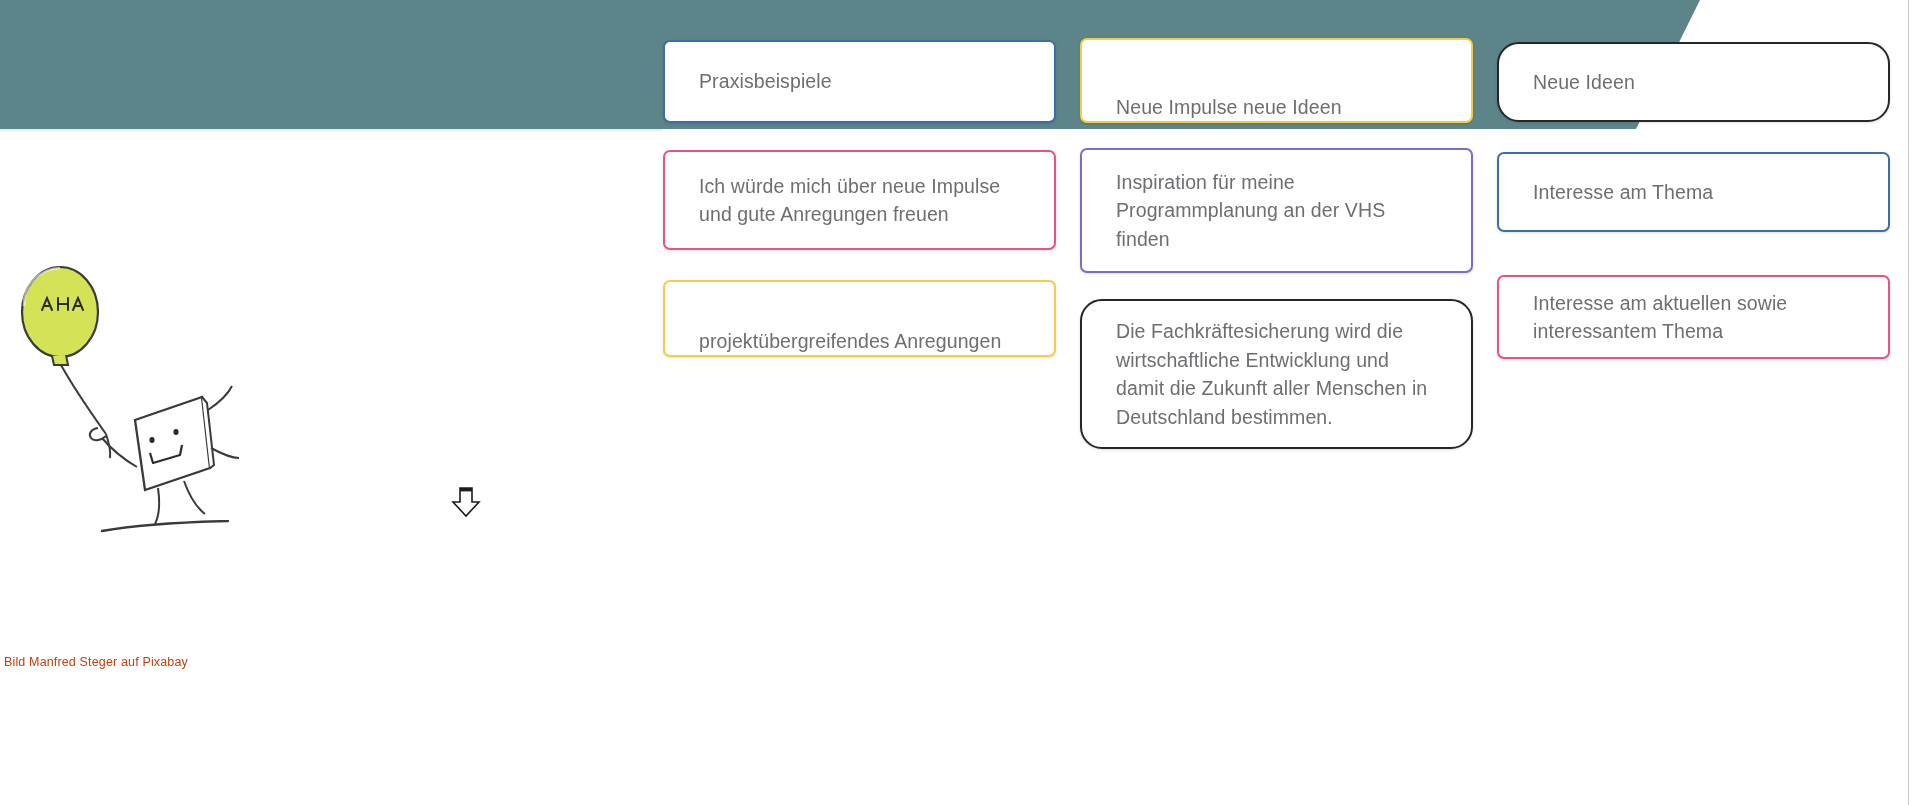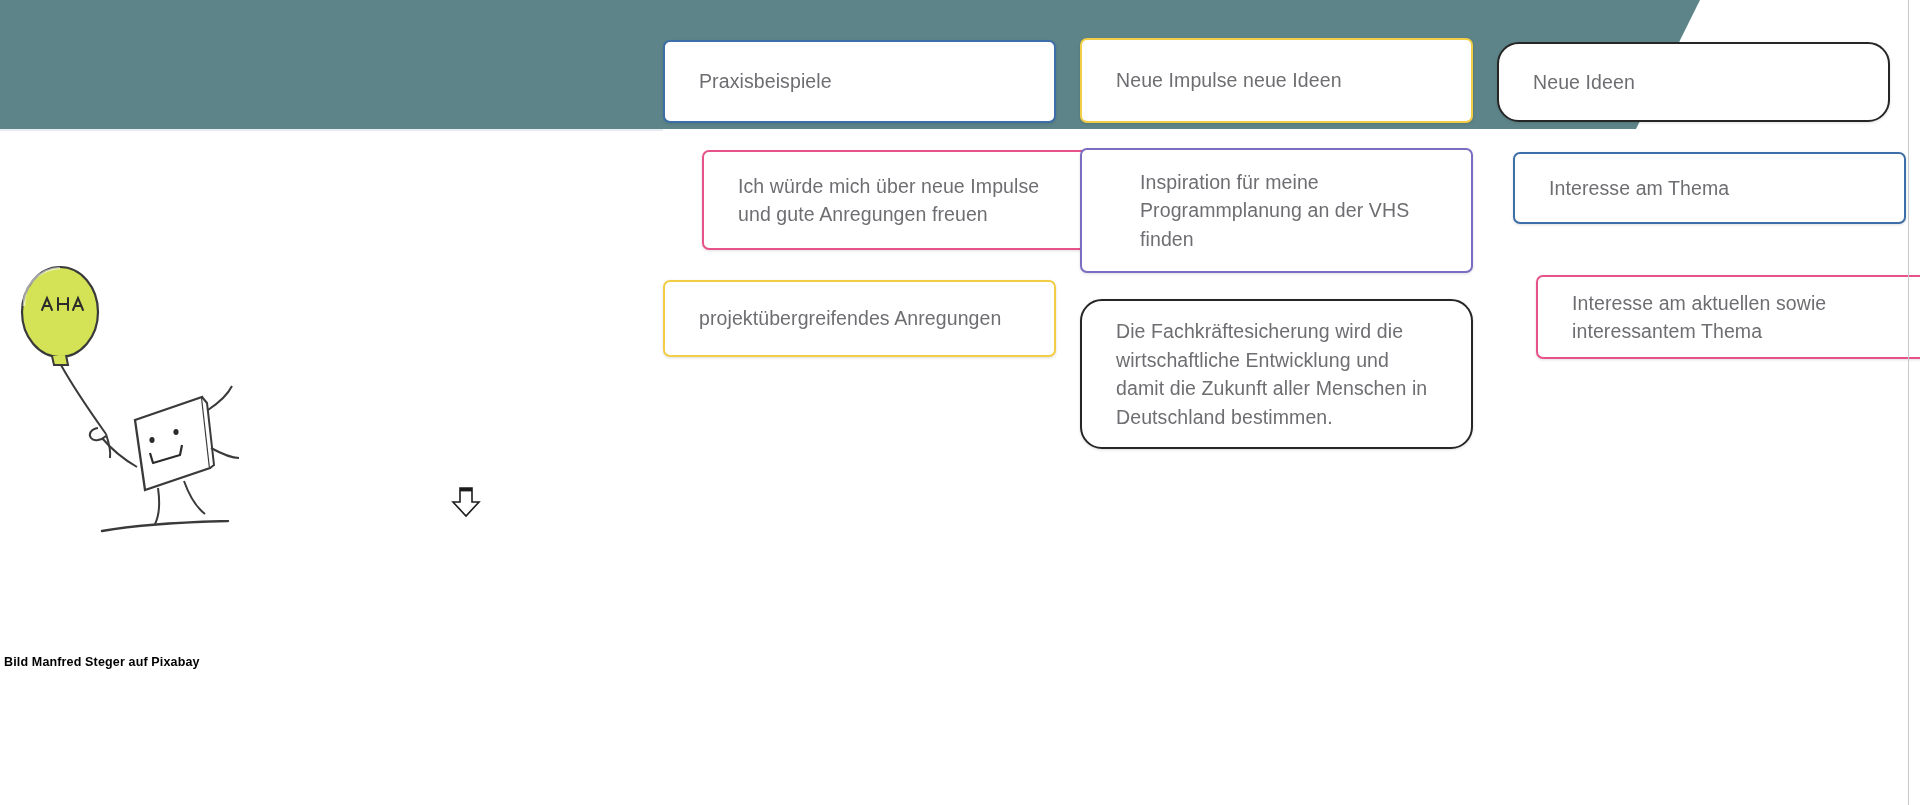--- a/index.html
+++ b/index.html
@@ -83,36 +83,36 @@
   .card-text {
     color: #6e6e72;
     font-size: 19.5px;
     line-height: 28.5px;
     letter-spacing: 0.1px;
     padding: 0 34px;
     font-family: "Liberation Sans", sans-serif;
   }
 
   .b-blue   { border-color: #3d6ea8; }
-  .b-yellow { border-color: #f2ce47; }
+  .b-yellow { border-color: #f2ce47; align-items: flex-end; }
   .b-black  { border-color: #262626; border-radius: 22px; }
-  .b-pink   { border-color: #e8528b; margin-left: 39px; }
-  .b-purple { border-color: #7a6ec2; padding-left: 24px; }
+  .b-pink   { border-color: #e8528b; }
+  .b-purple { border-color: #7a6ec2; }
 
   
   .c1a { top: 40px;  height: 83px; }
   .c1b { top: 150px; height: 100px; }
   .c1c { top: 280px; height: 77px; }
 
   .c2a { top: 38px;  height: 85px; }
   .c2b { top: 148px; height: 125px; }
   .c2c { top: 299px; height: 150px; justify-content: center; }
 
   .c3a { top: 42px;  height: 80px; }
-  .c3b { top: 152px; height: 72px; margin-left: 16px; }
+  .c3b { top: 152px; height: 80px; }
   .c3c { top: 275px; height: 84px; }
 
   
   .illustration {
     position: absolute;
     left: 6px;
     top: 262px;
     width: 245px;
     height: 290px;
   }
@@ -124,22 +124,22 @@
     top: 520px;
     width: 130px;
     height: 14px;
   }
 
   .credit {
     position: absolute;
     left: 4px;
     top: 655px;
     font-size: 12.5px;
-    font-weight: bold;
-    color: #000000;
+    font-weight: normal;
+    color: #c2410c;
     letter-spacing: 0.15px;
     font-family: "Liberation Sans", sans-serif;
     white-space: nowrap;
   }
 
   
   .heading {
     position: absolute;
     left: 303px;
     top: 438px;

